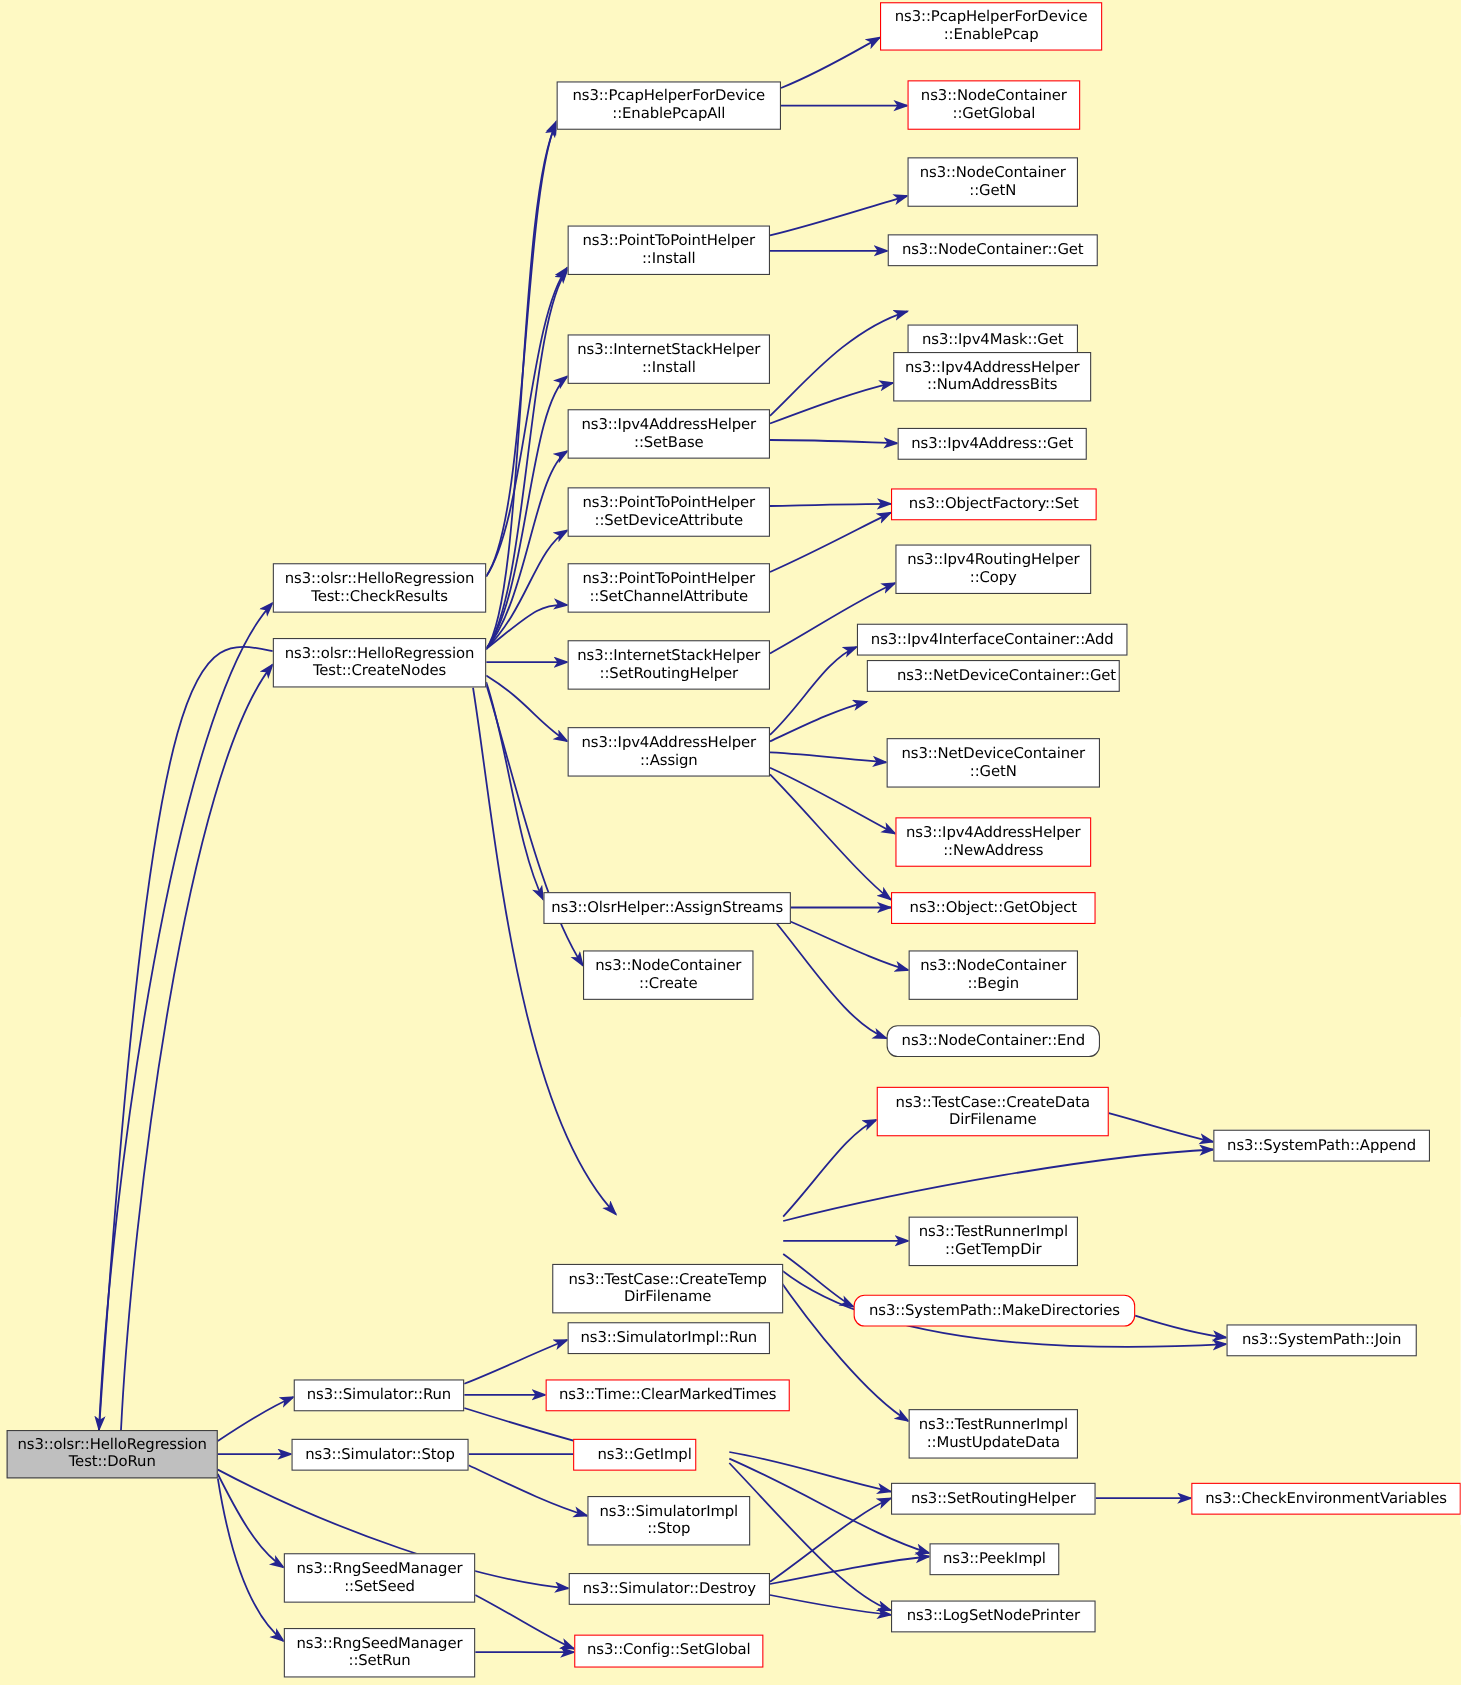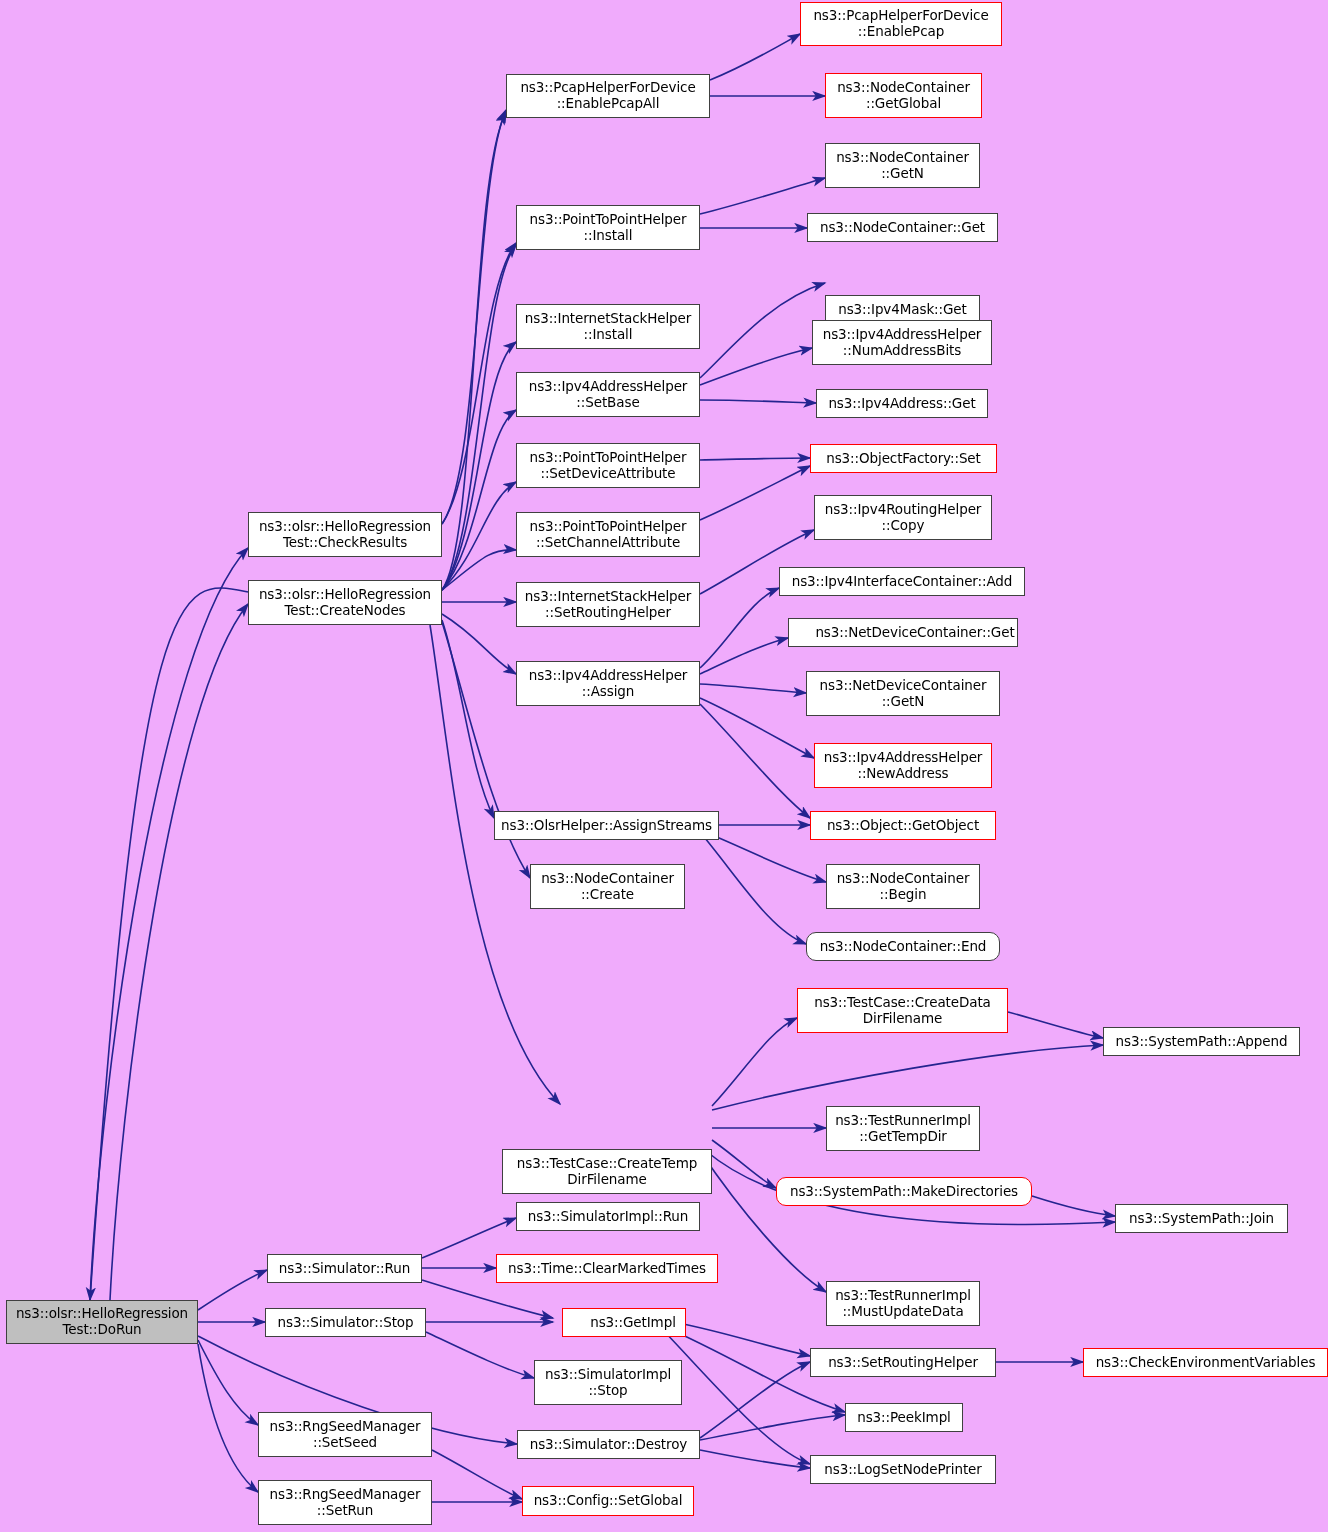--- a/index.html
+++ b/index.html
@@ -1,17 +1,17 @@
 <!DOCTYPE html>
 <html><head>
 <meta charset="utf-8">
 <style>
   html,body{margin:0;padding:0;background:#ffffff;}
   body{font-family:"DejaVu Sans", sans-serif;}
-  #graph{position:relative;width:1328px;height:1532px;background:#f0abfc;}
+  #graph{position:relative;width:1328px;height:1532px;background:#fef9c3;}
   svg.edges{position:absolute;left:0;top:0;width:1328px;height:1532px;overflow:visible;}
   .node{position:absolute;box-sizing:border-box;display:flex;align-items:center;justify-content:center;
         text-align:center;background:#ffffff;border:1px solid #404040;color:#000000;
         font-family:"DejaVu Sans", sans-serif;font-size:13.5px;line-height:1.18;
         letter-spacing:-0.1px;white-space:pre-line;}
   .node.red{border:1px solid #ff0000;}
   .node.current{background:#bfbfbf;border:1px solid #404040;}
 </style>
 </head>
 <body>
@@ -114,21 +114,21 @@
 ::Copy</div>
       <div class="node" style="left: 248px; top: 512px; width: 194px; height: 45px;">ns3::olsr::HelloRegression
 Test::CheckResults</div>
       <div class="node" style="left: 516px; top: 512px; width: 184px; height: 45px;">ns3::PointToPointHelper
 ::SetChannelAttribute</div>
       <div class="node" style="left: 779px; top: 567px; width: 246px; height: 29px;">ns3::Ipv4InterfaceContainer::Add</div>
       <div class="node" style="left: 248px; top: 580px; width: 194px; height: 45px;">ns3::olsr::HelloRegression
 Test::CreateNodes</div>
       <div class="node" style="left: 516px; top: 582px; width: 184px; height: 45px;">ns3::InternetStackHelper
 ::SetRoutingHelper</div>
-      <div class="node" style="left: 788px; top: 618px; width: 230px; height: 29px; padding-left: 24px;">ns3::NetDeviceContainer::Get</div>
+      <div class="node" style="left: 788px; top: 600px; width: 230px; height: 29px; padding-left: 24px;">ns3::NetDeviceContainer::Get</div>
       <div class="node" style="left: 516px; top: 661px; width: 184px; height: 45px;">ns3::Ipv4AddressHelper
 ::Assign</div>
       <div class="node" style="left: 806px; top: 671px; width: 194px; height: 45px;">ns3::NetDeviceContainer
 ::GetN</div>
       <div class="node red" style="left: 814px; top: 743px; width: 178px; height: 45px;">ns3::Ipv4AddressHelper
 ::NewAddress</div>
       <div class="node" style="left: 494px; top: 811px; width: 225px; height: 29px;">ns3::OlsrHelper::AssignStreams</div>
       <div class="node red" style="left: 810px; top: 811px; width: 186px; height: 29px;">ns3::Object::GetObject</div>
       <div class="node" style="left: 530px; top: 864px; width: 155px; height: 45px;">ns3::NodeContainer
 ::Create</div>
@@ -145,21 +145,21 @@
       <div class="node red" style="left: 776px; top: 1177px; width: 256px; height: 29px; border-radius: 10px;">ns3::SystemPath::MakeDirectories</div>
       <div class="node" style="left: 1115px; top: 1204px; width: 173px; height: 29px;">ns3::SystemPath::Join</div>
       <div class="node" style="left: 516px; top: 1202px; width: 184px; height: 29px;">ns3::SimulatorImpl::Run</div>
       <div class="node" style="left: 267px; top: 1254px; width: 155px; height: 29px;">ns3::Simulator::Run</div>
       <div class="node red" style="left: 496px; top: 1254px; width: 222px; height: 29px;">ns3::Time::ClearMarkedTimes</div>
       <div class="node" style="left: 826px; top: 1281px; width: 154px; height: 45px;">ns3::TestRunnerImpl
 ::MustUpdateData</div>
       <div class="node current" style="left: 6px; top: 1300px; width: 192px; height: 44px;">ns3::olsr::HelloRegression
 Test::DoRun</div>
       <div class="node" style="left: 265px; top: 1308px; width: 161px; height: 29px;">ns3::Simulator::Stop</div>
-      <div class="node red" style="left: 562px; top: 1308px; width: 124px; height: 29px; padding-left: 18px;">ns3::GetImpl</div>
+      <div class="node red" style="left: 521px; top: 1308px; width: 112px; height: 29px; padding-left: 18px;">ns3::GetImpl</div>
       <div class="node" style="left: 810px; top: 1348px; width: 186px; height: 29px;">ns3::SetRoutingHelper</div>
       <div class="node red" style="left: 1083px; top: 1348px; width: 245px; height: 29px;">ns3::CheckEnvironmentVariables</div>
       <div class="node" style="left: 534px; top: 1360px; width: 148px; height: 45px;">ns3::SimulatorImpl
 ::Stop</div>
       <div class="node" style="left: 845px; top: 1403px; width: 118px; height: 29px;">ns3::PeekImpl</div>
       <div class="node" style="left: 258px; top: 1412px; width: 174px; height: 45px;">ns3::RngSeedManager
 ::SetSeed</div>
       <div class="node" style="left: 517px; top: 1430px; width: 183px; height: 29px;">ns3::Simulator::Destroy</div>
       <div class="node" style="left: 810px; top: 1455px; width: 186px; height: 29px;">ns3::LogSetNodePrinter</div>
       <div class="node" style="left: 258px; top: 1480px; width: 174px; height: 45px;">ns3::RngSeedManager

